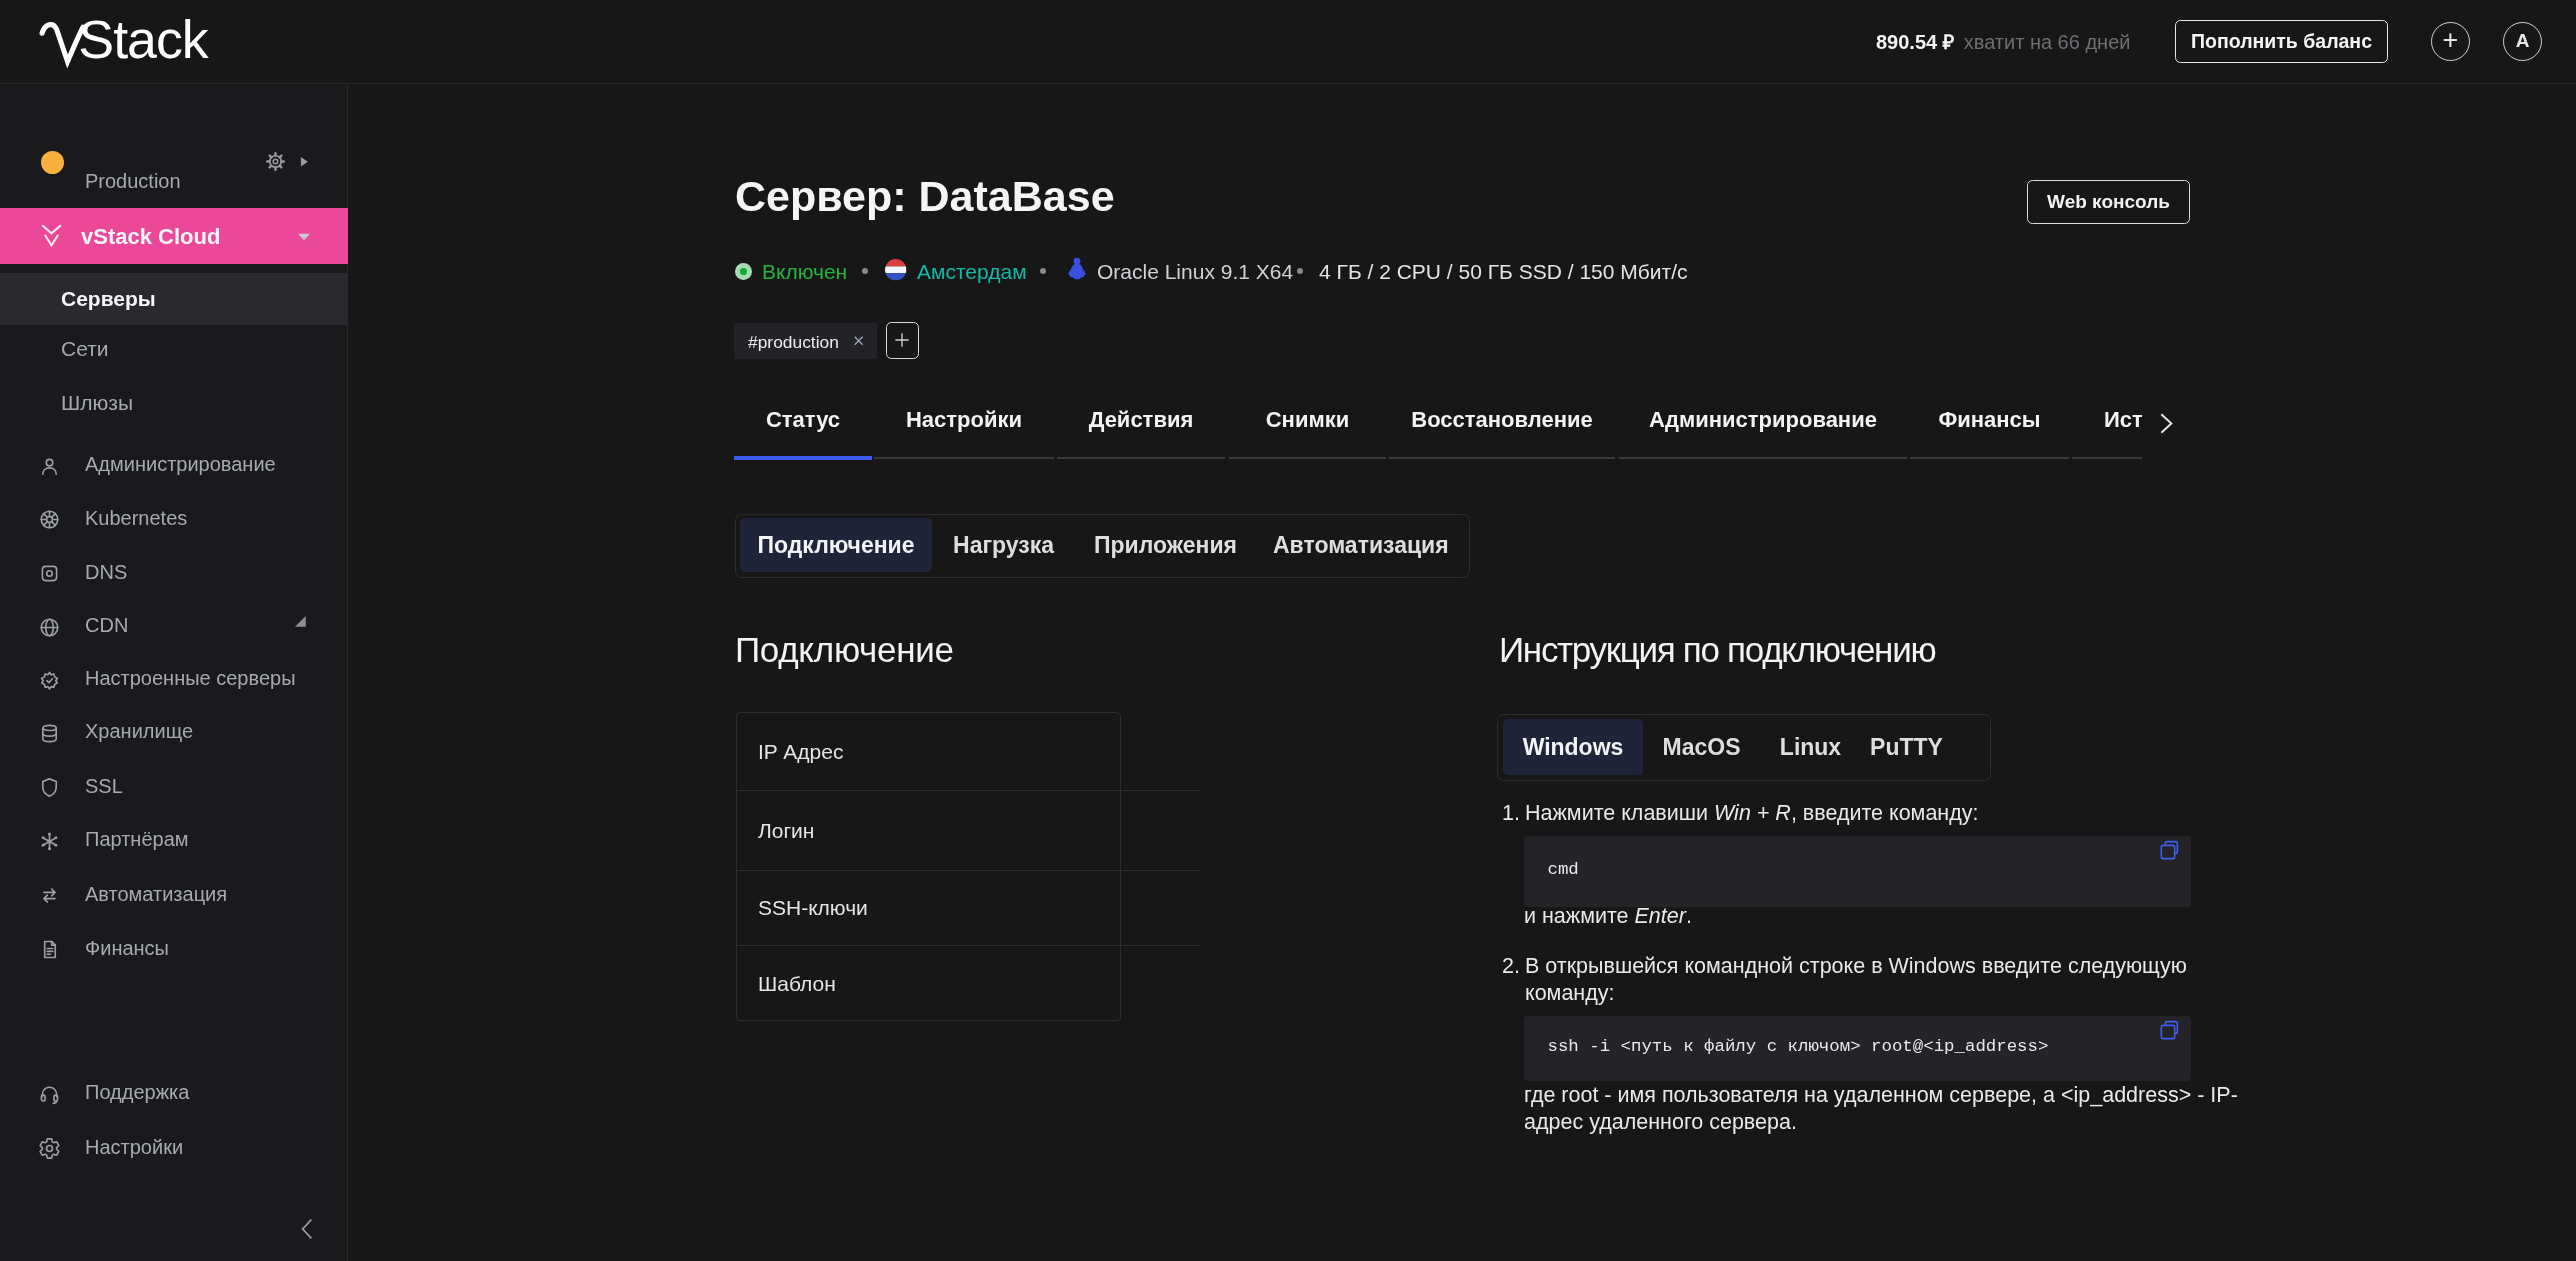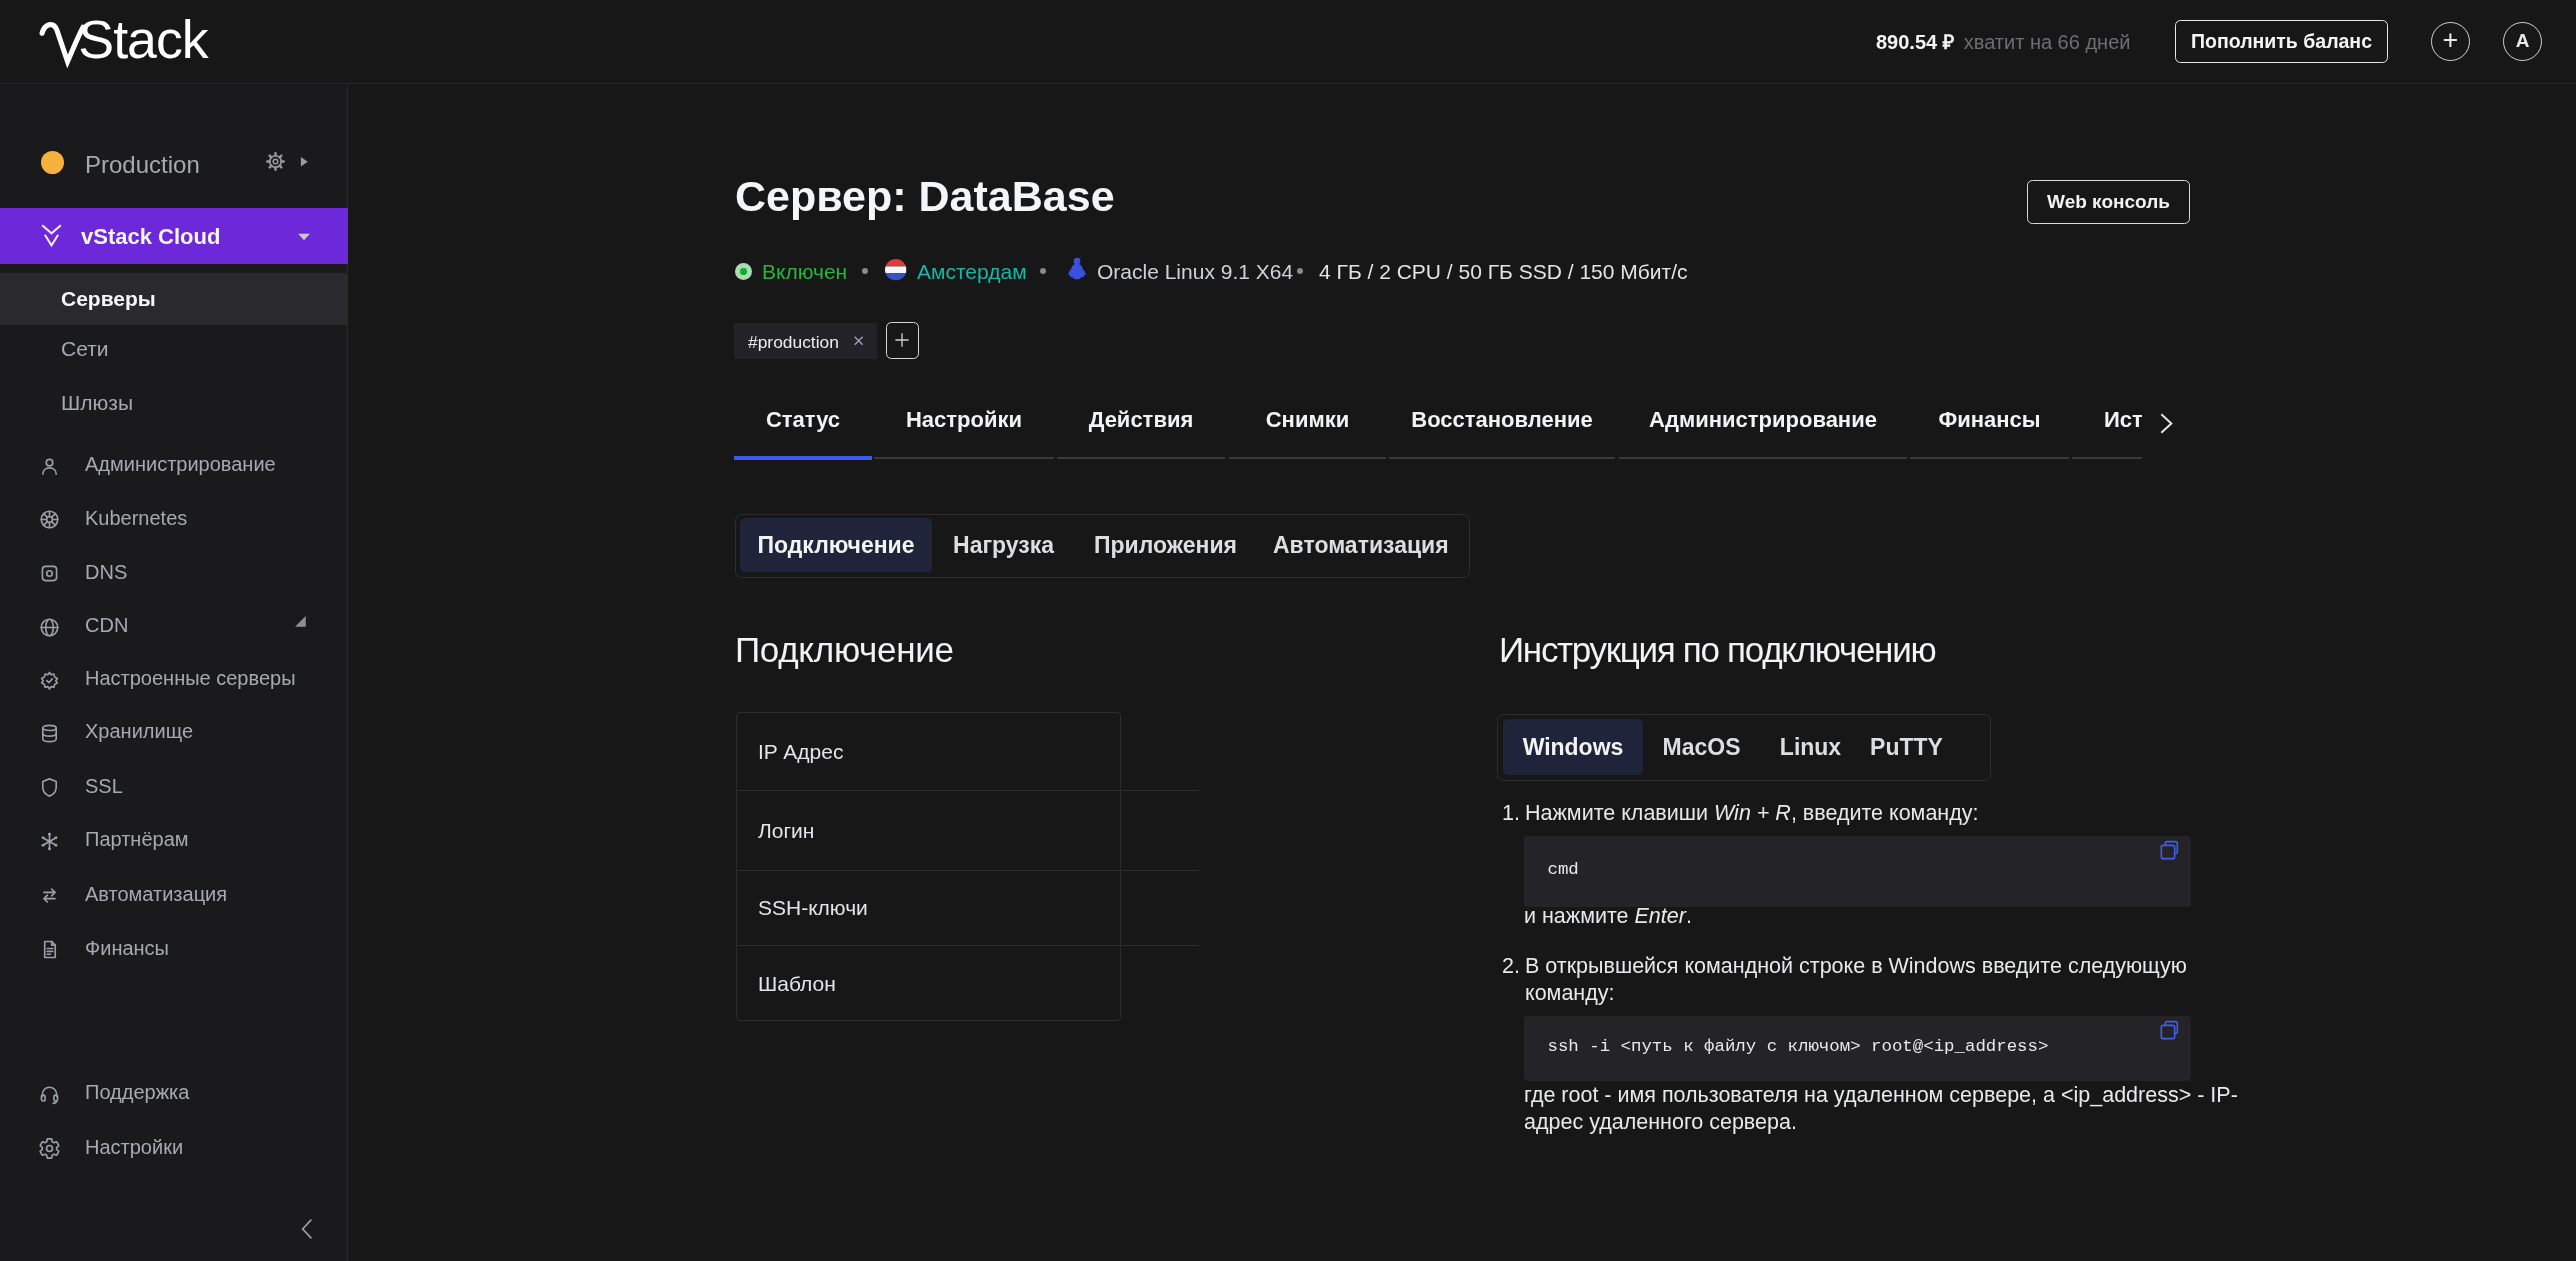--- a/index.html
+++ b/index.html
@@ -10,21 +10,21 @@
   #topbar { position:absolute; left:0; top:0; width:2576px; height:84px; background:#171718; border-bottom:0.7px solid #272729; z-index:5; }
   #balance { position:absolute; top:0; height:84px; left:1876px; line-height:84px; font-size:20px; font-weight:bold; color:#f5f5f5; }
   #balance .dim { font-weight:normal; color:#6e6e73; margin-left:9.4px; }
   #topup { position:absolute; right:188px; top:20px; width:213px; height:43px; border:1.3px solid #e8e8e8; border-radius:5.4px; color:#f5f5f5; font-size:19.5px; font-weight:bold; text-align:center; line-height:40px; }
   .circbtn { position:absolute; top:22px; width:39px; height:39px; border:1.3px solid #cfcfd2; border-radius:50%; color:#e8e8e8; text-align:center; }
   #plusbtn { right:106px; font-size:27px; font-weight:300; line-height:35px; }
   #userbtn { right:34px; font-size:19px; font-weight:bold; line-height:36px; }
   
   #sidebar { position:absolute; left:0; top:85px; width:348px; height:1177px; background:#1a1a1c; border-right:0.7px solid #2a2a2d; }
   .srow { position:absolute; left:0; width:348px; }
-  .slabel { font-size:24px; color:#a5aab1; }
+  .slabel { font-size:20px; color:#a5aab1;margin-top:19px; }
   .sub { position:absolute; left:61px; font-size:21px; color:#a5aab1; }
   .icn { position:absolute; left:38px; width:23px; height:23px; fill:none; stroke:#9aa0a6; stroke-width:1.7; stroke-linecap:round; stroke-linejoin:round; }
   .ilabel { position:absolute; left:85px; font-size:20px; color:#a5aab1; }
   
   #main { position:absolute; left:349px; top:85px; width:2227px; height:1177px; }
   .h2 { font-size:35px; font-weight:500; color:#f2f3f4; letter-spacing:-0.3px; }
   .stat { top:175px; font-size:21px; }
   .dotsep { position:absolute; top:183px; width:6px; height:6px; border-radius:50%; background:#8a8a8e; }
   .tab { position:absolute; top:315px; height:59px; border-bottom:2px solid #3a3a3c; font-size:22px; font-weight:bold; color:#f2f3f4; text-align:center; line-height:40px; }
   .tactive { height:60px !important; border-bottom:4px solid #3c5bee; }
@@ -62,21 +62,21 @@
       <circle cx="12" cy="12" r="2.4" stroke-width="1.6"></circle>
       <g stroke-width="2.6" stroke-linecap="round">
         <path d="M12 5.8 V3.4 M12 18.2 V20.6 M18.2 12 H20.6 M5.8 12 H3.4 M16.4 7.6 L18.1 5.9 M7.6 16.4 L5.9 18.1 M16.4 16.4 L18.1 18.1 M7.6 7.6 L5.9 5.9"></path>
       </g>
     </svg>
     <svg class="abs" style="left:300px; top:20px;" width="8.7" height="11.4" viewBox="0 0 10 13">
         <path d="M1 1 L9 6.5 L1 12 Z" fill="#9a9a9f"></path>
       </svg>
   </div>
 
-  <div class="srow" style="top:123px; height:56px; background:#6d28d9;">
+  <div class="srow" style="top:123px; height:56px; background:#ec4899;">
     <svg class="abs" style="left:38px; top:16px;" width="27" height="24" viewBox="0 0 40 36" fill="none" stroke="#f0f0f2" stroke-width="3">
       <path d="M6 2 L20 14 L34 2"></path>
       <path d="M10 16 L20 32 L30 16"></path>
     </svg>
     <div class="abs" style="left:81px; top:16px; font-size:22px; font-weight:bold; color:#f5f6f7;">vStack Cloud</div>
     <svg class="abs" style="left:297px; top:23.5px;" width="14" height="10" viewBox="0 0 26 18">
         <path d="M2 3 L13 15 L24 3 Z" fill="#c9c9cd"></path>
       </svg>
   </div>
 

